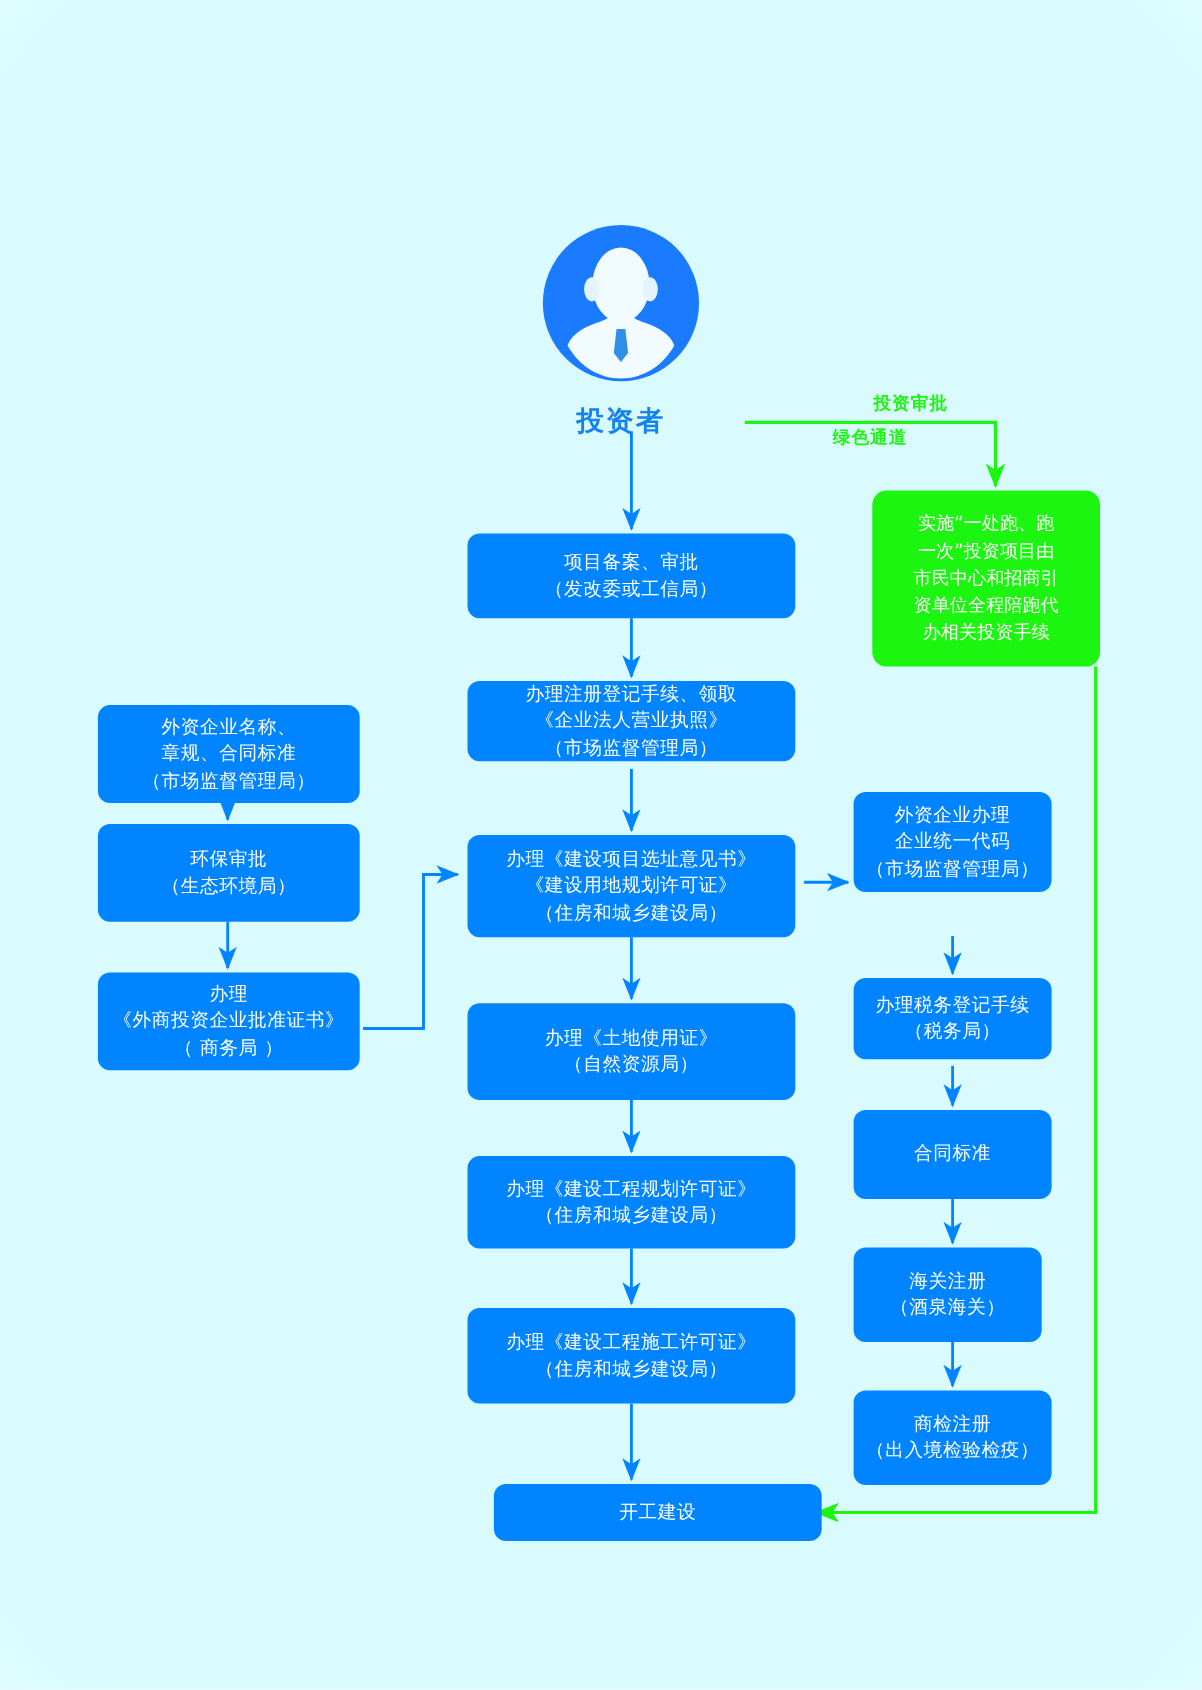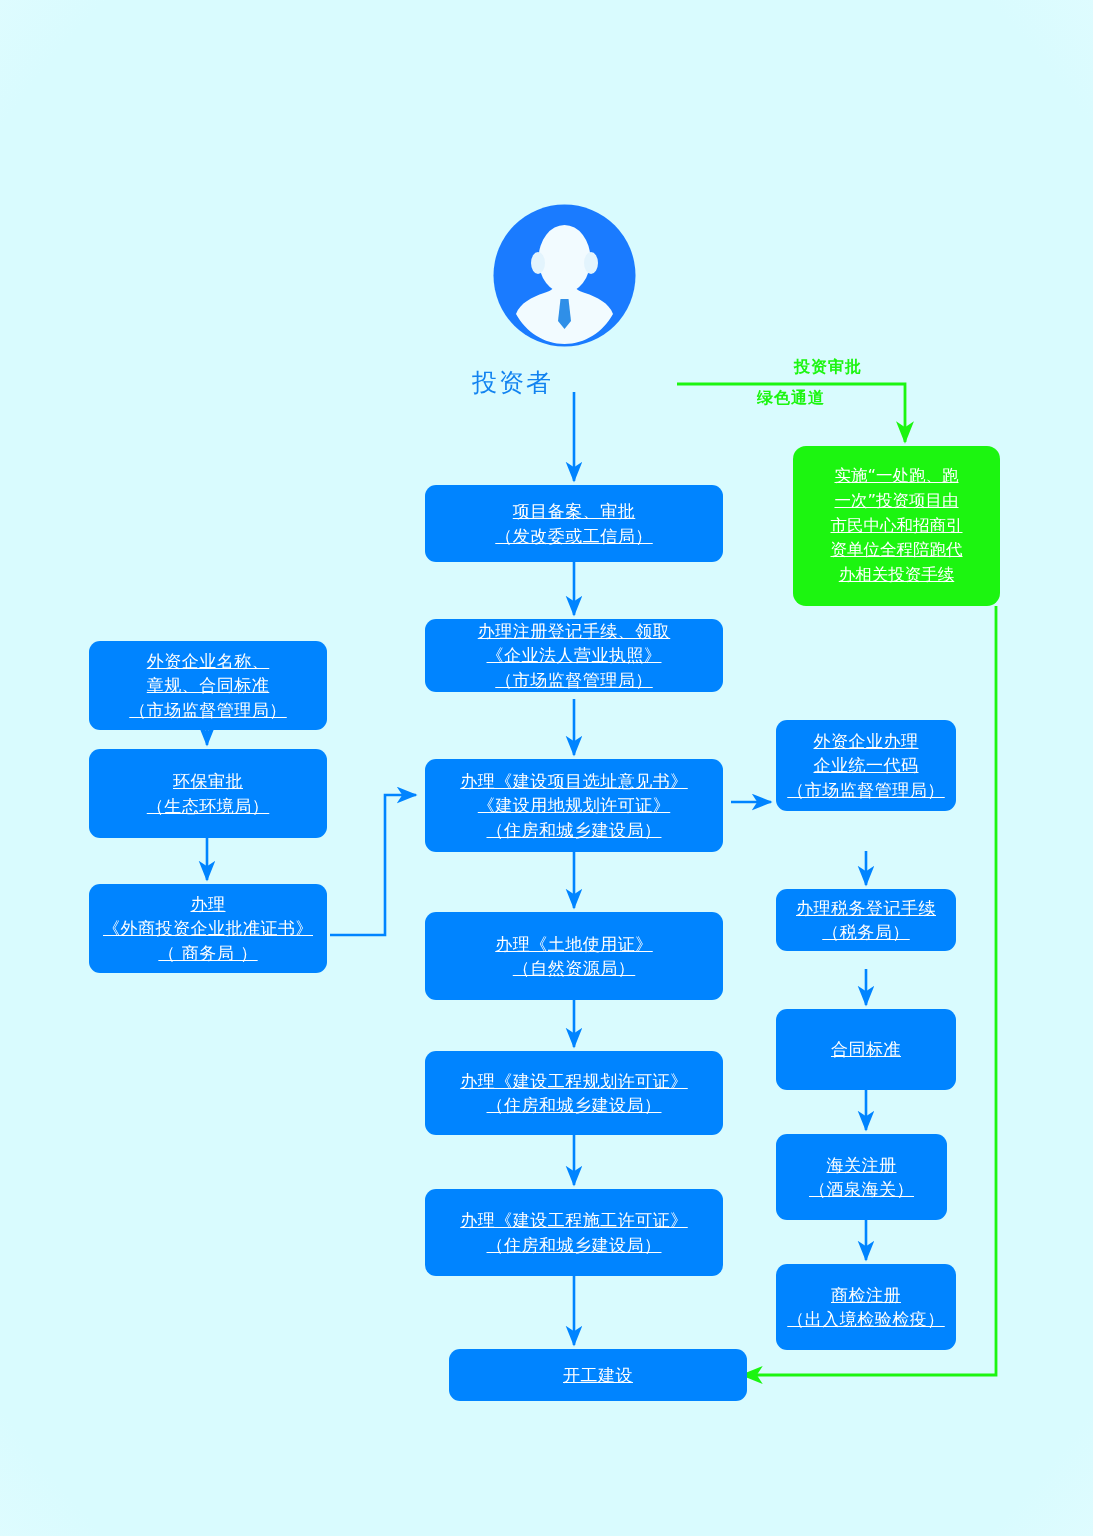--- a/index.html
+++ b/index.html
@@ -33,21 +33,20 @@
     display: flex;
     flex-direction: column;
     align-items: center;
     justify-content: center;
     text-align: center;
     line-height: 1.42;
     font-size: 17px;
     letter-spacing: 0.5px;
     padding: 4px 8px;
     white-space: pre-line;
-    text-decoration: underline;
   }
   .node.green {
     background: #1cf510;
     border-radius: 13px;
     font-size: 16.5px;
     line-height: 1.5;
     letter-spacing: 0px;
   }
 
   
@@ -56,24 +55,24 @@
     left: 492px;
     top: 203px;
     width: 145px;
     height: 145px;
   }
   #avatar-label {
     position: absolute;
     left: 472px;
     top: 366px;
     width: 185px;
-    text-align: left;
+    text-align: center;
     color: #1283f0;
     font-size: 25px;
-    font-weight: normal;
+    font-weight: bold;
     letter-spacing: 2px;
   }
 
   
   #wires {
     position: absolute;
     left: 0; top: 0;
     width: 1093px; height: 1536px;
     pointer-events: none;
   }
@@ -183,21 +182,21 @@
 （自然资源局）</div>
   <div class="node" style="left:425px; top:1051px; width:298px; height:84px;">办理《建设工程规划许可证》
 （住房和城乡建设局）</div>
   <div class="node" style="left:425px; top:1189px; width:298px; height:87px;">办理《建设工程施工许可证》
 （住房和城乡建设局）</div>
   <div class="node" style="left:425px; top:1349px; width:298px; height:52px;margin-left:24px;">开工建设</div>
 
   <div class="node" style="left:776px; top:720px; width:180px; height:91px;">外资企业办理
 企业统一代码
 （市场监督管理局）</div>
-  <div class="node" style="left:776px; top:889px; width:180px; height:62px;">办理税务登记手续
+  <div class="node" style="left:776px; top:889px; width:180px; height:74px;">办理税务登记手续
 （税务局）</div>
   <div class="node" style="left:776px; top:1009px; width:180px; height:81px;">合同标准</div>
   <div class="node" style="left:776px; top:1134px; width:171px; height:86px;">海关注册
 （酒泉海关）</div>
   <div class="node" style="left:776px; top:1264px; width:180px; height:86px;">商检注册
 （出入境检验检疫）</div>
 
 </div>
 
 </body></html>

